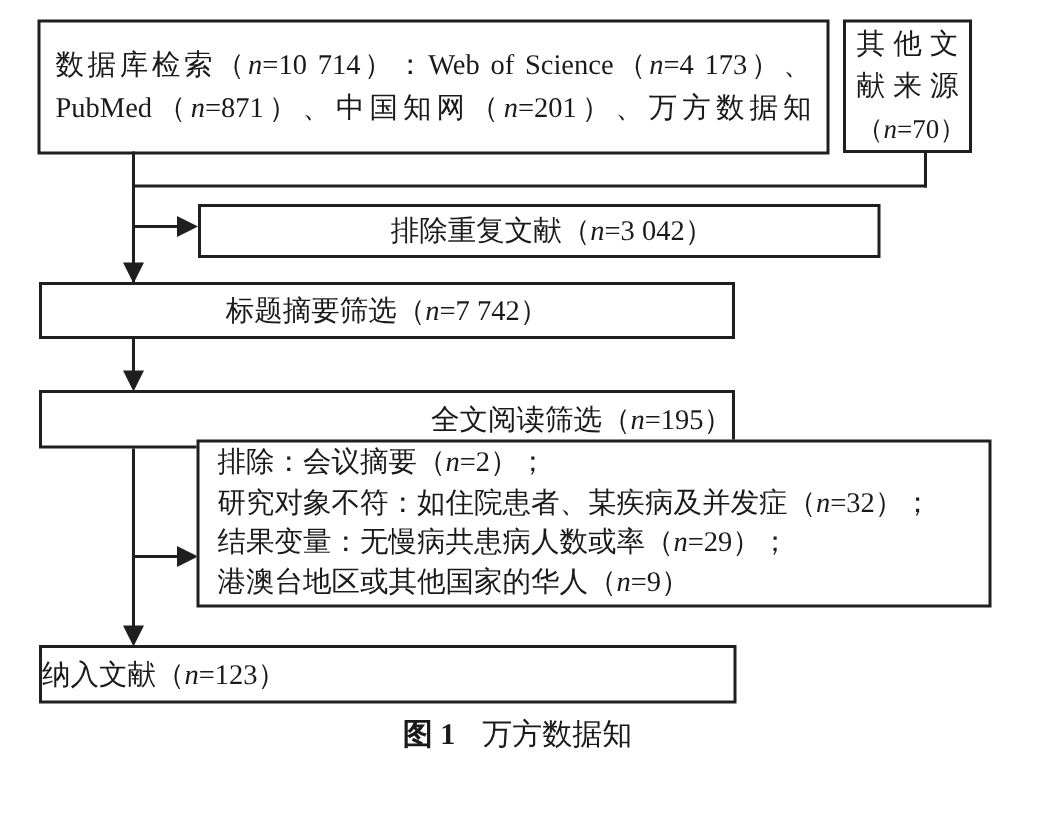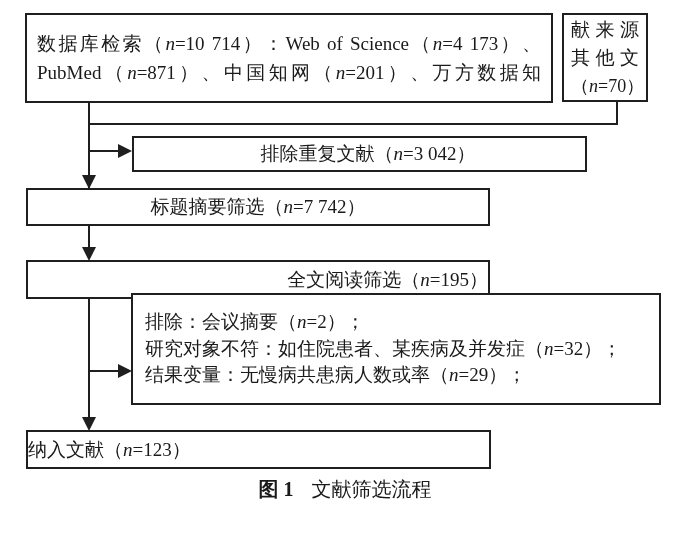--- a/index.html
+++ b/index.html
@@ -52,22 +52,22 @@
 <body>
 
 <div id="figure">
 
   <div class="box" id="box-database">
     <div class="ln jline">数据库检索（<i>n</i>=10 714）：Web of Science（<i>n</i>=4 173）、</div>
     <div class="ln jline">PubMed（<i>n</i>=871）、中国知网（<i>n</i>=201）、万方数据知</div>
   </div>
 
   <div class="box" id="box-other">
+    <div class="ln jline">其他文</div>
     <div class="ln jline">献来源</div>
-    <div class="ln jline">其他文</div>
     <div class="ln">（<i>n</i>=70）</div>
   </div>
 
   <div class="vline" style="left:88px;top:101px;width:2px;height:87px;"></div>
   <div class="vline" style="left:616px;top:101px;width:2px;height:24px;"></div>
   <div class="hline" style="left:88px;top:123px;width:530px;height:2px;"></div>
   <div class="arrow-down" style="left:82px;top:175px;"></div>
 
   <div class="hline" style="left:89px;top:150px;width:31px;height:2px;"></div>
   <div class="arrow-right" style="left:118px;top:144px;"></div>
@@ -88,23 +88,24 @@
 
   <div class="vline" style="left:88px;top:299px;width:2px;height:119px;"></div>
   <div class="arrow-down" style="left:82px;top:417px;"></div>
 
   <div class="hline" style="left:89px;top:370px;width:31px;height:2px;"></div>
   <div class="arrow-right" style="left:118px;top:364px;"></div>
   <div class="box" id="box-exclusion">
     <div class="ln">排除：会议摘要（<i>n</i>=2）；</div>
     <div class="ln">研究对象不符：如住院患者、某疾病及并发症（<i>n</i>=32）；</div>
     <div class="ln">结果变量：无慢病共患病人数或率（<i>n</i>=29）；</div>
+    <div class="ln">港澳台地区或其他国家的华人（<i>n</i>=9）</div>
   </div>
 
   <div class="box" id="box-included">
     <div class="ln">纳入文献（<i>n</i>=123）</div>
   </div>
 
   <div class="caption" id="caption-zh">
-    <span class="cap-prefix">图 1</span><span>文献筛选流程</span>
+    <span class="cap-prefix">图 1</span><span>万方数据知</span>
   </div>
 
 </div>
 
 </body></html>

